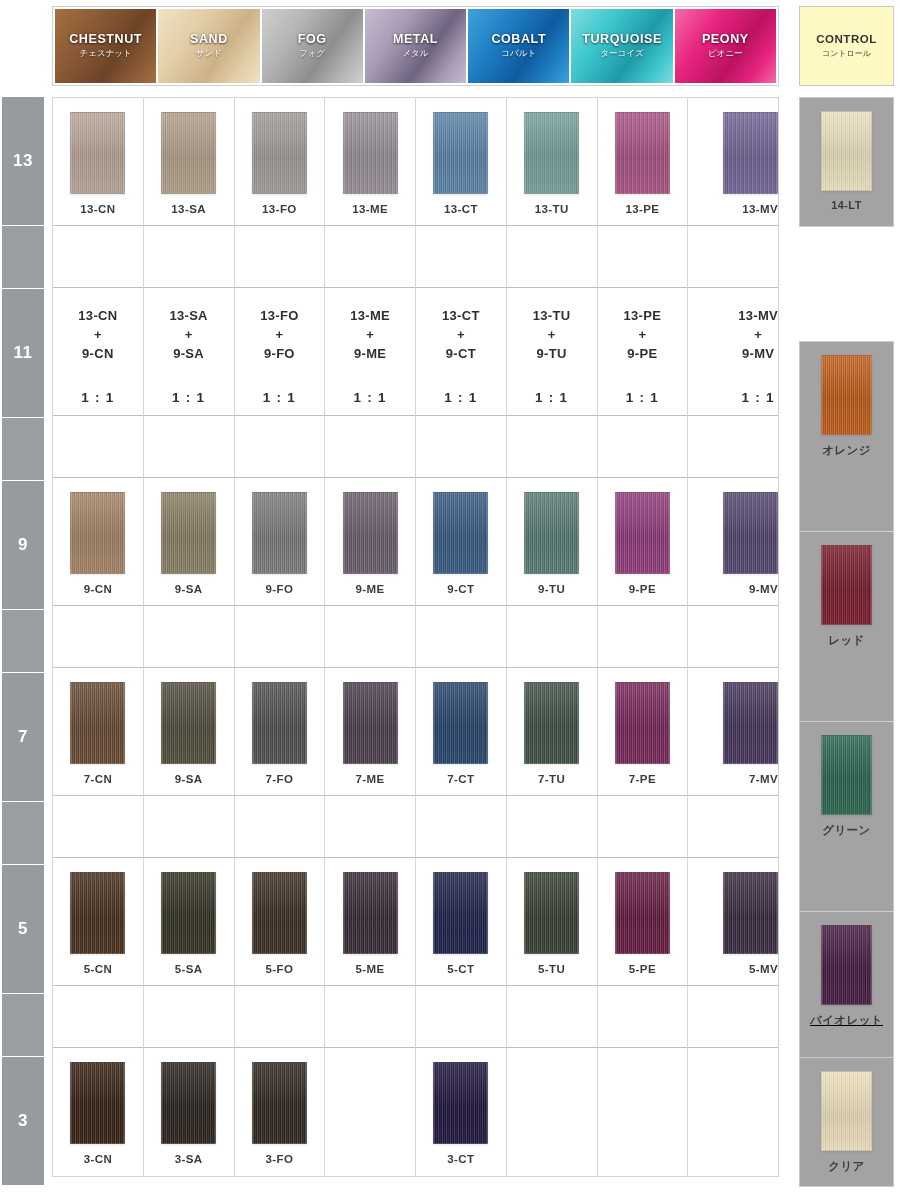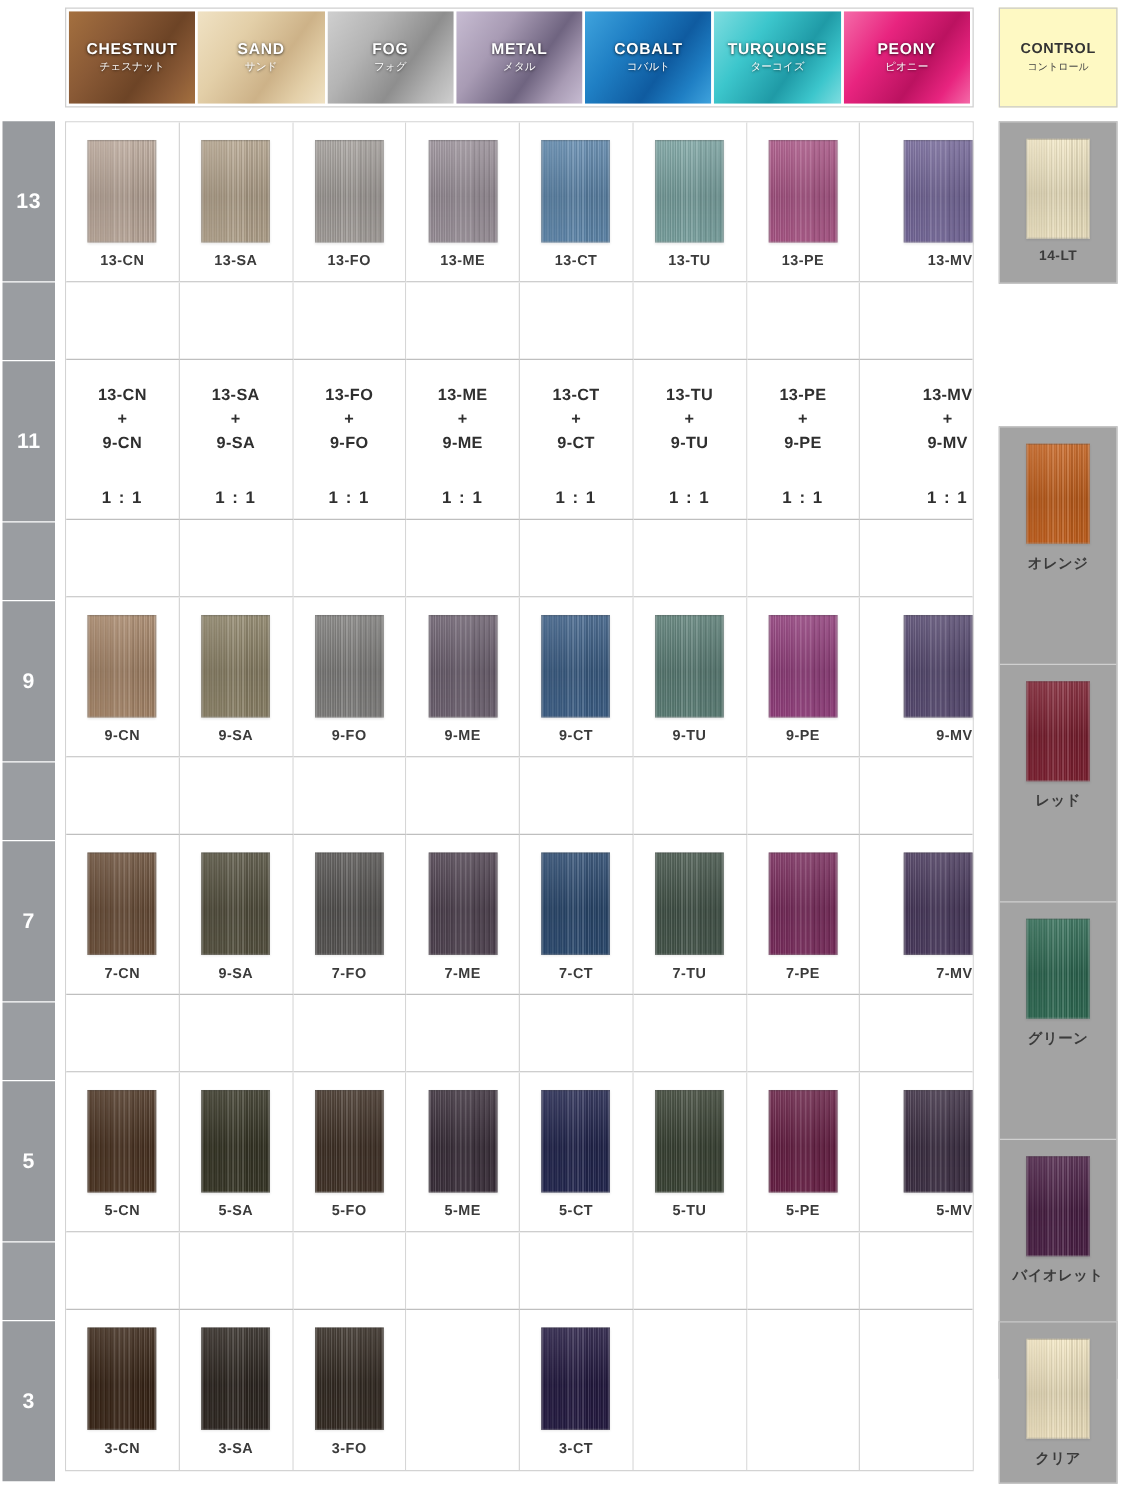--- a/index.html
+++ b/index.html
@@ -433,21 +433,21 @@
           <div class="sw-label ja">オレンジ</div>
         </div>
         <div class="ctrl-cell" style="height: 190px;">
           <div class="swatch" style="background: repeating-linear-gradient(90deg, rgba(255, 255, 255, 0.16) 0px, rgba(255, 255, 255, 0.16) 1px, rgba(0, 0, 0, 0.05) 1px, rgba(0, 0, 0, 0.05) 2px, rgba(255, 255, 255, 0.07) 2px, rgba(255, 255, 255, 0.07) 3px, rgba(0, 0, 0, 0.1) 3px, rgba(0, 0, 0, 0.1) 4px), linear-gradient(rgba(255, 255, 255, 0.1), rgba(0, 0, 0, 0.1) 55%, rgba(0, 0, 0, 0.04)), rgb(125, 31, 48);"></div>
           <div class="sw-label ja">レッド</div>
         </div>
         <div class="ctrl-cell" style="height: 190px;">
           <div class="swatch" style="background: repeating-linear-gradient(90deg, rgba(255, 255, 255, 0.16) 0px, rgba(255, 255, 255, 0.16) 1px, rgba(0, 0, 0, 0.05) 1px, rgba(0, 0, 0, 0.05) 2px, rgba(255, 255, 255, 0.07) 2px, rgba(255, 255, 255, 0.07) 3px, rgba(0, 0, 0, 0.1) 3px, rgba(0, 0, 0, 0.1) 4px), linear-gradient(rgba(255, 255, 255, 0.1), rgba(0, 0, 0, 0.1) 55%, rgba(0, 0, 0, 0.04)), rgb(46, 106, 83);"></div>
           <div class="sw-label ja">グリーン</div>
         </div>
-        <div class="ctrl-cell" style="height: 190px;">
+        <div class="ctrl-cell" style="height: 190px; text-decoration: underline;">
           <div class="swatch" style="background: repeating-linear-gradient(90deg, rgba(255, 255, 255, 0.16) 0px, rgba(255, 255, 255, 0.16) 1px, rgba(0, 0, 0, 0.05) 1px, rgba(0, 0, 0, 0.05) 2px, rgba(255, 255, 255, 0.07) 2px, rgba(255, 255, 255, 0.07) 3px, rgba(0, 0, 0, 0.1) 3px, rgba(0, 0, 0, 0.1) 4px), linear-gradient(rgba(255, 255, 255, 0.1), rgba(0, 0, 0, 0.1) 55%, rgba(0, 0, 0, 0.04)), rgb(74, 31, 69);"></div>
           <div class="sw-label ja">バイオレット</div>
         </div>
       </div>
       <div class="ctrl-panel" style="top: 1057px;">
         <div class="ctrl-cell" style="height: 128px;">
           <div class="swatch" style="background: repeating-linear-gradient(90deg, rgba(255, 255, 255, 0.16) 0px, rgba(255, 255, 255, 0.16) 1px, rgba(0, 0, 0, 0.05) 1px, rgba(0, 0, 0, 0.05) 2px, rgba(255, 255, 255, 0.07) 2px, rgba(255, 255, 255, 0.07) 3px, rgba(0, 0, 0, 0.1) 3px, rgba(0, 0, 0, 0.1) 4px), linear-gradient(rgba(255, 255, 255, 0.1), rgba(0, 0, 0, 0.1) 55%, rgba(0, 0, 0, 0.04)), rgb(243, 230, 194);"></div>
           <div class="sw-label ja">クリア</div>
         </div>
       </div>

